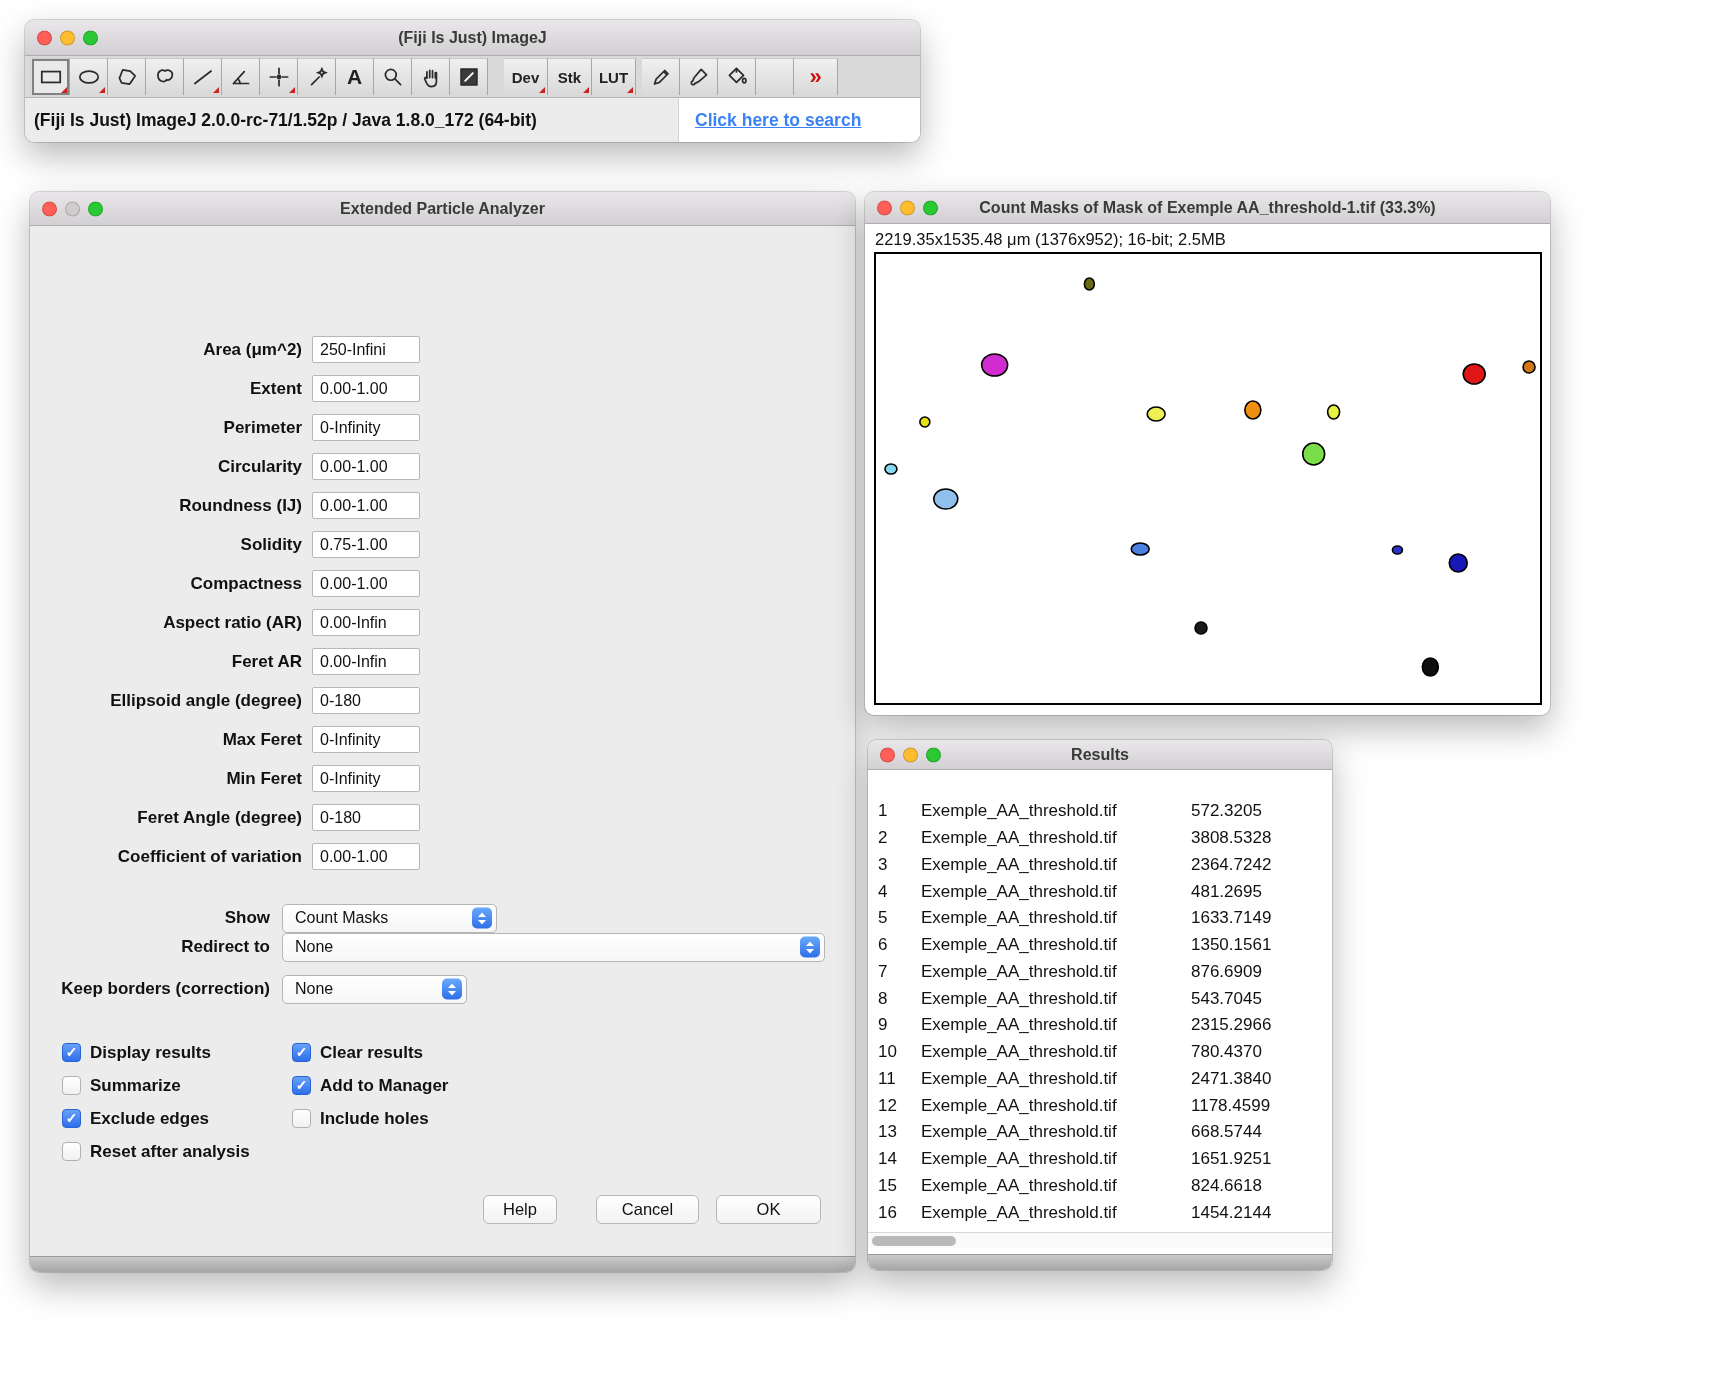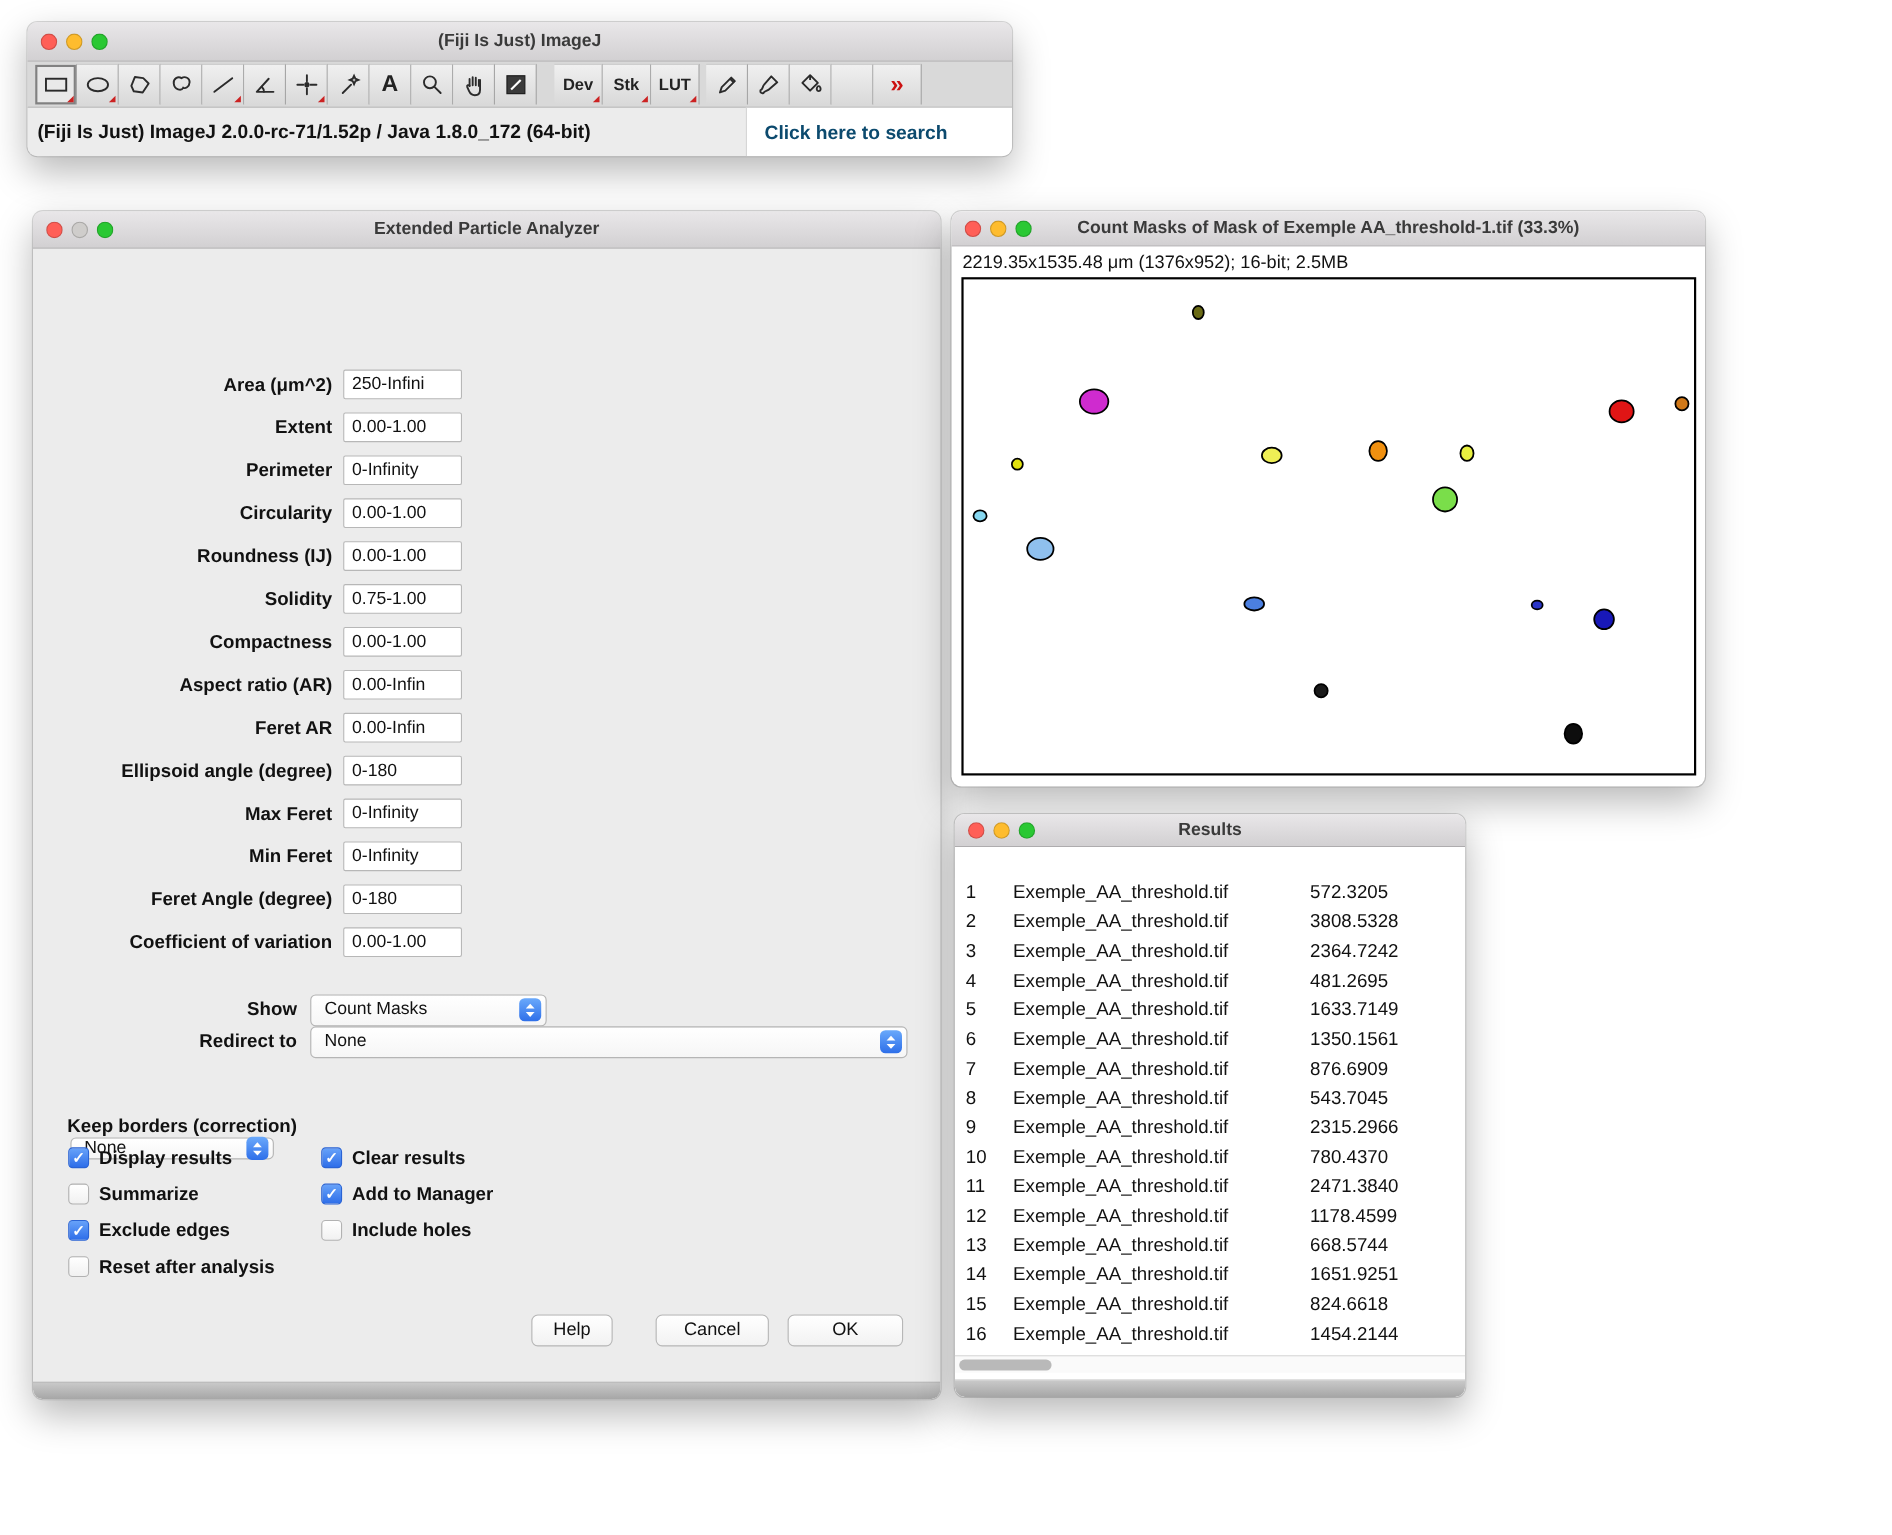--- a/index.html
+++ b/index.html
@@ -29,21 +29,21 @@
           border-left:6px solid transparent; border-bottom:6px solid #cc2222; }
   .tool.text-tool { width:44px; font-size:15px; font-weight:bold; color:#222; }
   .tool.a-tool { width:38px; font-size:21px; font-weight:bold; color:#222; }
   .tool.gap { margin-left:16px; }
   .tool.gap2 { margin-left:6px; }
   .tool.more-tool { width:44px; }
   .more-glyph { color:#cc1111; font-size:22px; font-weight:bold; line-height:1; }
   .statusbar { position:relative; height:44px; background:#ececec; }
   .status-text { position:absolute; left:9px; top:50%; transform:translateY(-50%); font-size:17.5px; font-weight:bold; color:#111; white-space:nowrap; }
   .searchbox { position:absolute; right:0; top:0; bottom:0; width:242px; background:#ffffff; border-left:1px solid #d2d2d2; display:flex; align-items:center; padding-left:16px; }
-  .search-ph { color:#0c4a6e; font-size:17.5px; font-weight:600; }
+  .search-ph { color:#3b82f6; font-size:17.5px; font-weight:600;text-decoration:underline; }
 
   
   #analyzer { left:30px; top:192px; width:825px; height:1080px; background:#ececec; }
   .top-checks { position:absolute; left:53px; top:60px; }
   .check-row { height:33px; display:flex; align-items:center; }
   .cb { position:relative; width:19px; height:19px; border-radius:4px; border:1px solid #b2b2b2; background:linear-gradient(#ffffff,#f1f1f1); flex:0 0 auto; }
   .cb .tick { display:none; }
   .cb.checked { background:linear-gradient(#67a2f9,#2e6ee9); border-color:#2a63d4; }
   .cb.checked .tick { display:block; position:absolute; left:50%; top:50%; transform:translate(-50%,-54%); color:#fff; font-size:14px; font-weight:bold; }
   .cb-label { margin-left:9px; font-size:17px; font-weight:bold; color:#111; white-space:nowrap; }
@@ -317,21 +317,21 @@
         <span>None</span>
         <span class="dd-stepper">
           <svg width="10" height="14" viewBox="0 0 10 14">
               <path d="M5 1 L9 5.4 H1 Z" fill="#fff"></path>
               <path d="M5 13 L1 8.6 H9 Z" fill="#fff"></path>
             </svg>
         </span>
       </div>
     </div>
 
-    <div class="combo-row" style="top:822px;flex-direction:column;">
+    <div class="combo-row" style="top:782px;">
       <span class="combo-label">Keep borders (correction)</span>
       <div class="dropdown" style="width:185px;">
         <span>None</span>
         <span class="dd-stepper">
           <svg width="10" height="14" viewBox="0 0 10 14">
               <path d="M5 1 L9 5.4 H1 Z" fill="#fff"></path>
               <path d="M5 13 L1 8.6 H9 Z" fill="#fff"></path>
             </svg>
         </span>
       </div>

